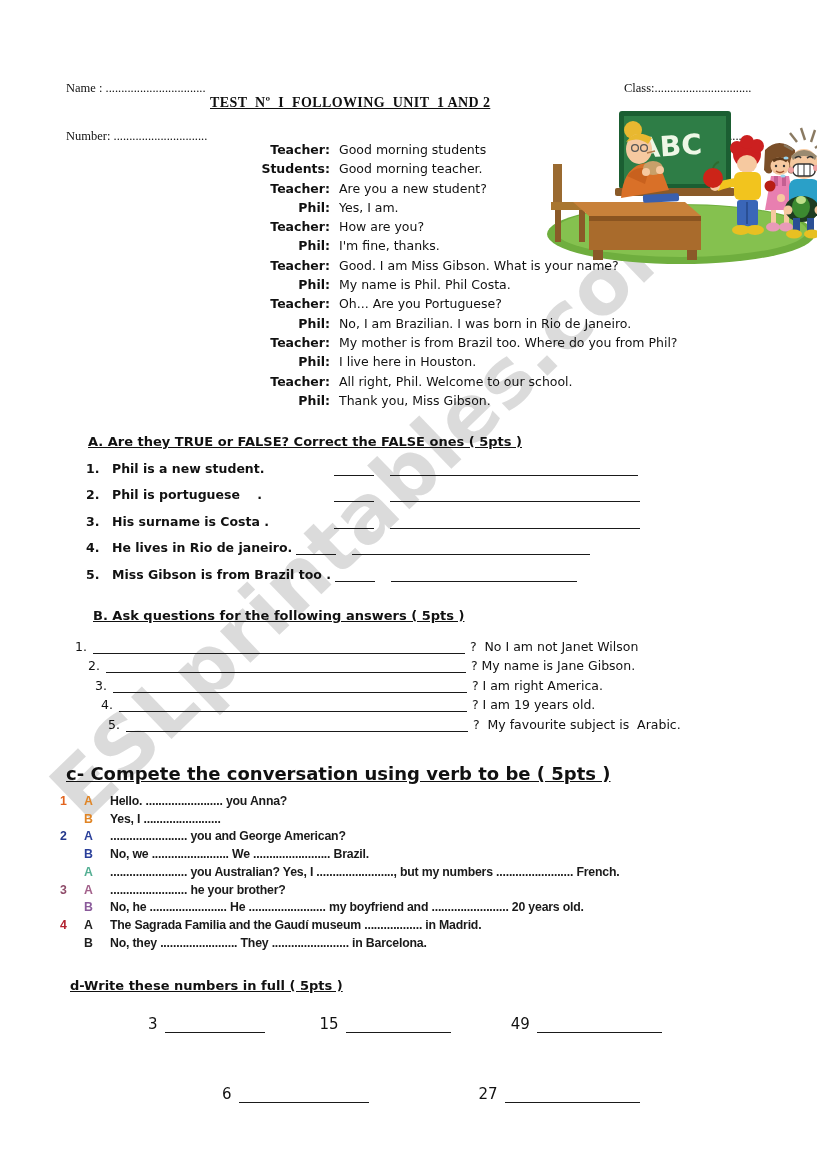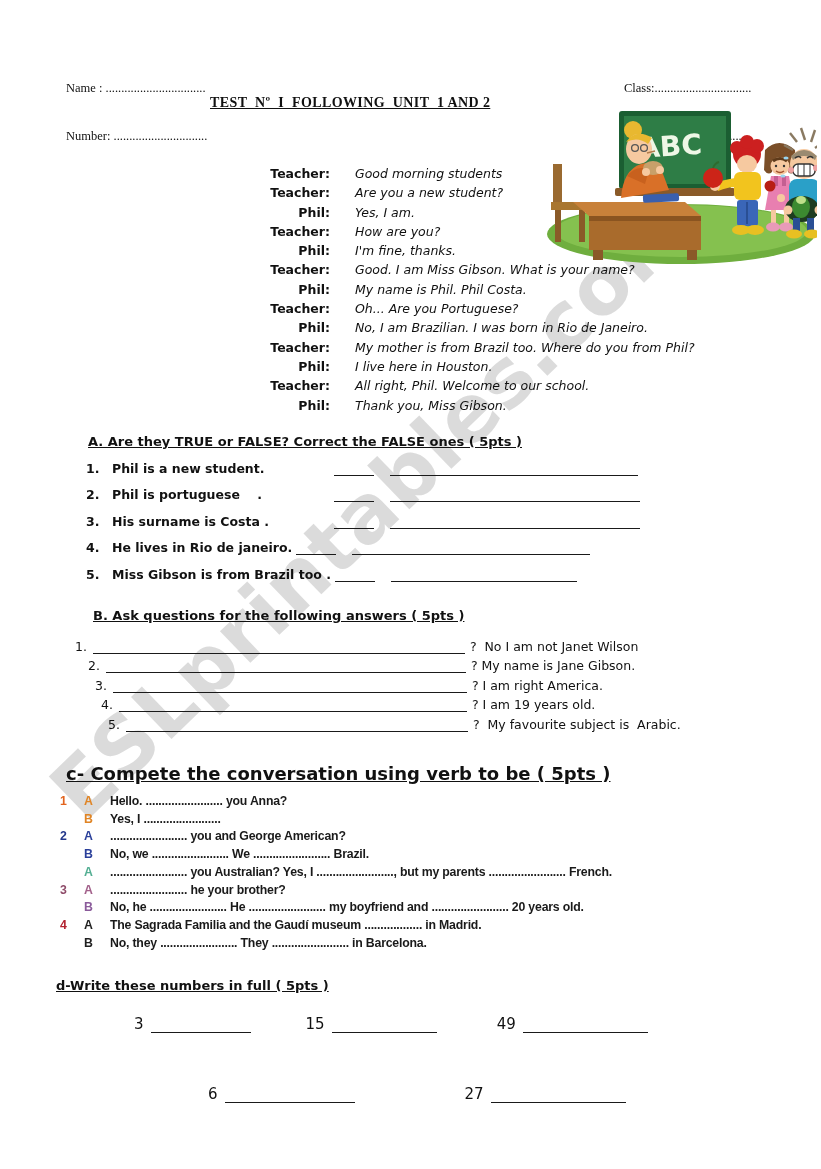--- a/index.html
+++ b/index.html
@@ -22,24 +22,24 @@
   .hdr { font-family:"Liberation Serif", serif; font-size:12.5px; line-height:16px; white-space:pre; }
   .hdr-left { left:66px; top:48px; }
   .hdr-right { left:624px; top:48px; }
   .title {
     left:210px; top:95px; font-family:"Liberation Serif", serif;
     font-weight:700; font-size:14px; text-decoration:underline;
     letter-spacing:0.4px; white-space:pre;
   }
 
   
-  .dialogue { left:226px; top:164px; }
+  .dialogue { left:226px; top:140px; }
   .dlg-row { display:flex; line-height:19.3px; font-size:12.5px; }
   .dlg-speaker { width:104px; text-align:right; font-weight:700; flex:0 0 auto; }
-  .dlg-text { margin-left:25px; white-space:pre;font-style:italic; }
+  .dlg-text { margin-left:9px; white-space:pre; }
 
   
   .sec-head {
     font-weight:700; font-size:13px; text-decoration:underline; white-space:pre;
   }
 
   
   .secA { left:86px; top:434px; width:520px; }
   .secA .sec-head { margin-left:2px; }
   .a-item { display:flex; align-items:flex-end; margin-top:9.5px; height:17px; font-weight:700; font-size:12.5px; }
@@ -75,21 +75,21 @@
   .c-rows { margin-top:9px; }
   .c-row { display:flex; line-height:17.7px; font-family:"Liberation Sans", sans-serif; font-weight:700; font-size:12.3px; letter-spacing:-0.2px; }
   .c-num { width:24px; flex:0 0 auto; }
   .c-letter { width:26px; flex:0 0 auto; }
   .c-text { white-space:pre; color:#1a1a1a; }
   .n1 { color:#e2641e; } .n2 { color:#24388c; } .n3 { color:#8e4a68; } .n4 { color:#b22230; }
   .lor { color:#e08424; } .lnv { color:#2a3f9a; } .ltl { color:#52ae92; }
   .lpl { color:#a2608a; } .lpu { color:#8a5a9a; } .lbk { color:#1f1f1f; }
 
   
-  .secD { left:56px; top:978px; width:700px; }
+  .secD { left:70px; top:978px; width:700px; }
   .secD .sec-head { font-size:13px; }
   .d-row { display:flex; align-items:flex-end; font-size:15px; }
   .d-row1 { margin-top:22px; }
   .d-row2 { margin-top:52px; }
   .d-num { flex:0 0 auto; }
   .d-line { display:inline-block; border-bottom:1.5px solid #1a1a1a; height:16px; margin-left:7px; flex:0 0 auto; }
 
   
   .cartoon { right:4px; top:106px; width:274px; height:160px; }
 </style>
@@ -213,20 +213,24 @@
       <ellipse cx="269" cy="128" rx="8" ry="4.5" fill="#e8c022"></ellipse>
     </svg>
   </div>
 
   <div class="layer dialogue">
     <div class="dlg-row">
         <span class="dlg-speaker">Teacher:</span>
         <span class="dlg-text">Good morning students</span>
       </div>
     <div class="dlg-row">
+        <span class="dlg-speaker">Students:</span>
+        <span class="dlg-text">Good morning teacher.</span>
+      </div>
+    <div class="dlg-row">
         <span class="dlg-speaker">Teacher:</span>
         <span class="dlg-text">Are you a new student?</span>
       </div>
     <div class="dlg-row">
         <span class="dlg-speaker">Phil:</span>
         <span class="dlg-text">Yes, I am.</span>
       </div>
     <div class="dlg-row">
         <span class="dlg-speaker">Teacher:</span>
         <span class="dlg-text">How are you?</span>
@@ -355,21 +359,21 @@
           <span class="c-text">........................ you and George American?</span>
         </div>
       <div class="c-row">
           <span class="c-num"></span>
           <span class="c-letter lnv">B</span>
           <span class="c-text">No, we ........................ We ........................ Brazil.</span>
         </div>
       <div class="c-row">
           <span class="c-num"></span>
           <span class="c-letter ltl">A</span>
-          <span class="c-text">........................ you Australian? Yes, I ........................, but my parents ........................ French.</span>
+          <span class="c-text">........................ you Australian? Yes, I ........................, but my numbers ........................ French.</span>
         </div>
       <div class="c-row">
           <span class="c-num n3">3</span>
           <span class="c-letter lpl">A</span>
           <span class="c-text">........................ he your brother?</span>
         </div>
       <div class="c-row">
           <span class="c-num"></span>
           <span class="c-letter lpu">B</span>
           <span class="c-text">No, he ........................ He ........................ my boyfriend and ........................ 20 years old.</span>

